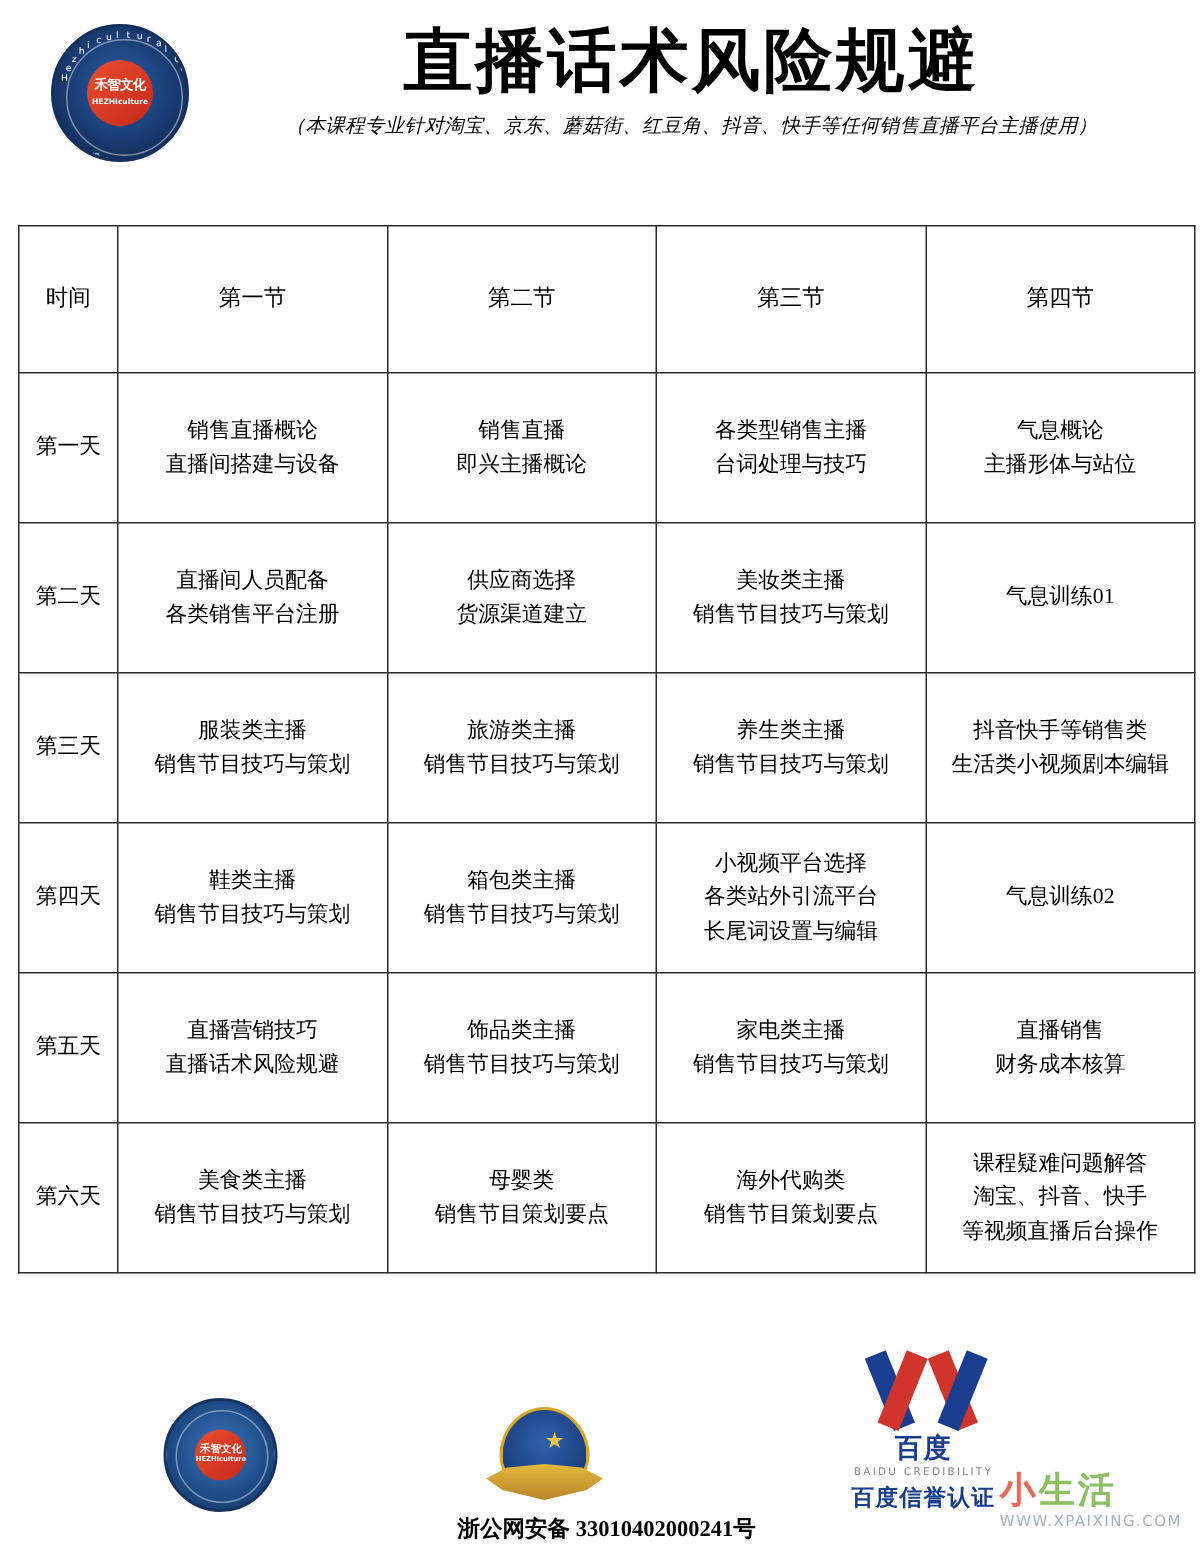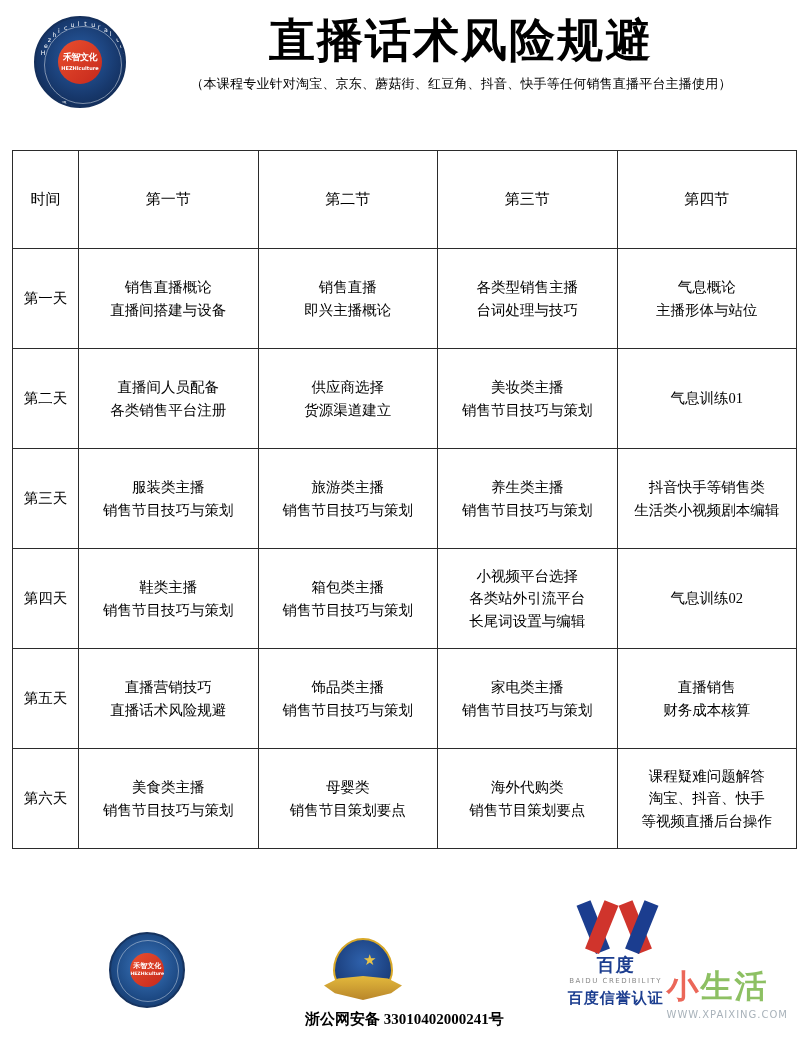--- a/index.html
+++ b/index.html
@@ -92,20 +92,21 @@
     letter-spacing: 2px;
     line-height: 1.16;
     text-align: center;
     font-family: "Liberation Serif", "DejaVu Serif", serif;
   }
   .sub-title {
     margin-top: 8px;
     font-size: 13px;
     text-align: center;
     letter-spacing: .2px;
+    font-style: italic;
   }
 
   
   .table-wrap {
     padding: 0 12px;
     margin-top: 32px;
   }
   table.schedule {
     width: 784px;
     border-collapse: collapse;
@@ -271,21 +272,21 @@
 
   
   .watermark {
     position: absolute;
     right: 12px;
     bottom: 24px;
     pointer-events: none;
     opacity: .85;
   }
   .wm-main {
-    font-size: 32px;
+    font-size: 24px;
     font-weight: bold;
     color: #7ab648;
     letter-spacing: 2px;
     text-shadow: 1px 1px 0 rgba(255,255,255,.6);
   }
   .wm-main .wm-red { color: #e84d3d; }
   .wm-sub {
     font-size: 10px;
     color: #9aa5ae;
     letter-spacing: 1px;

